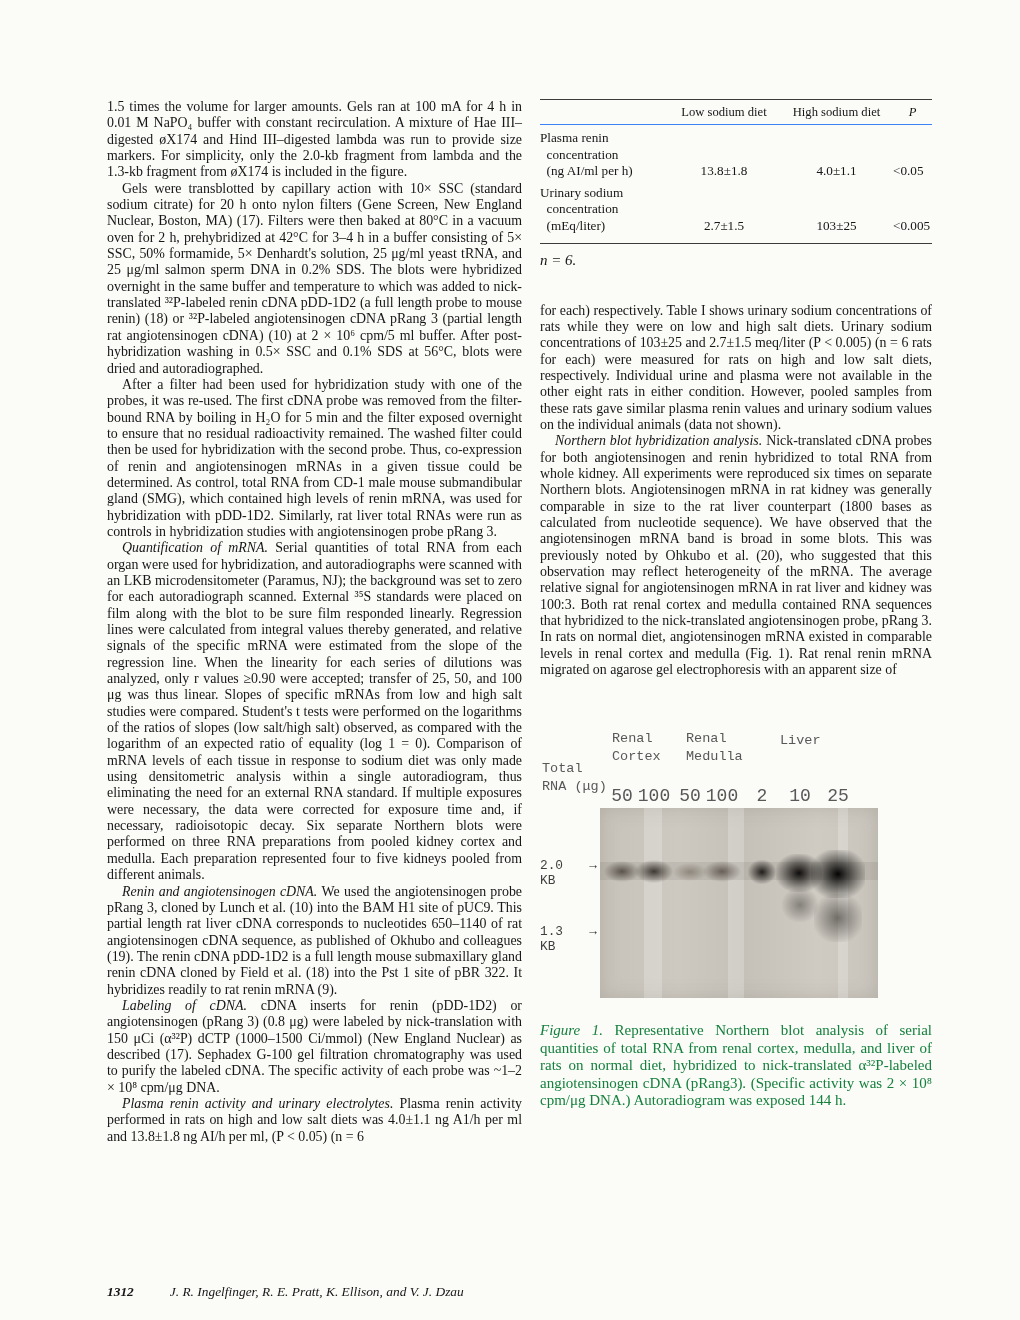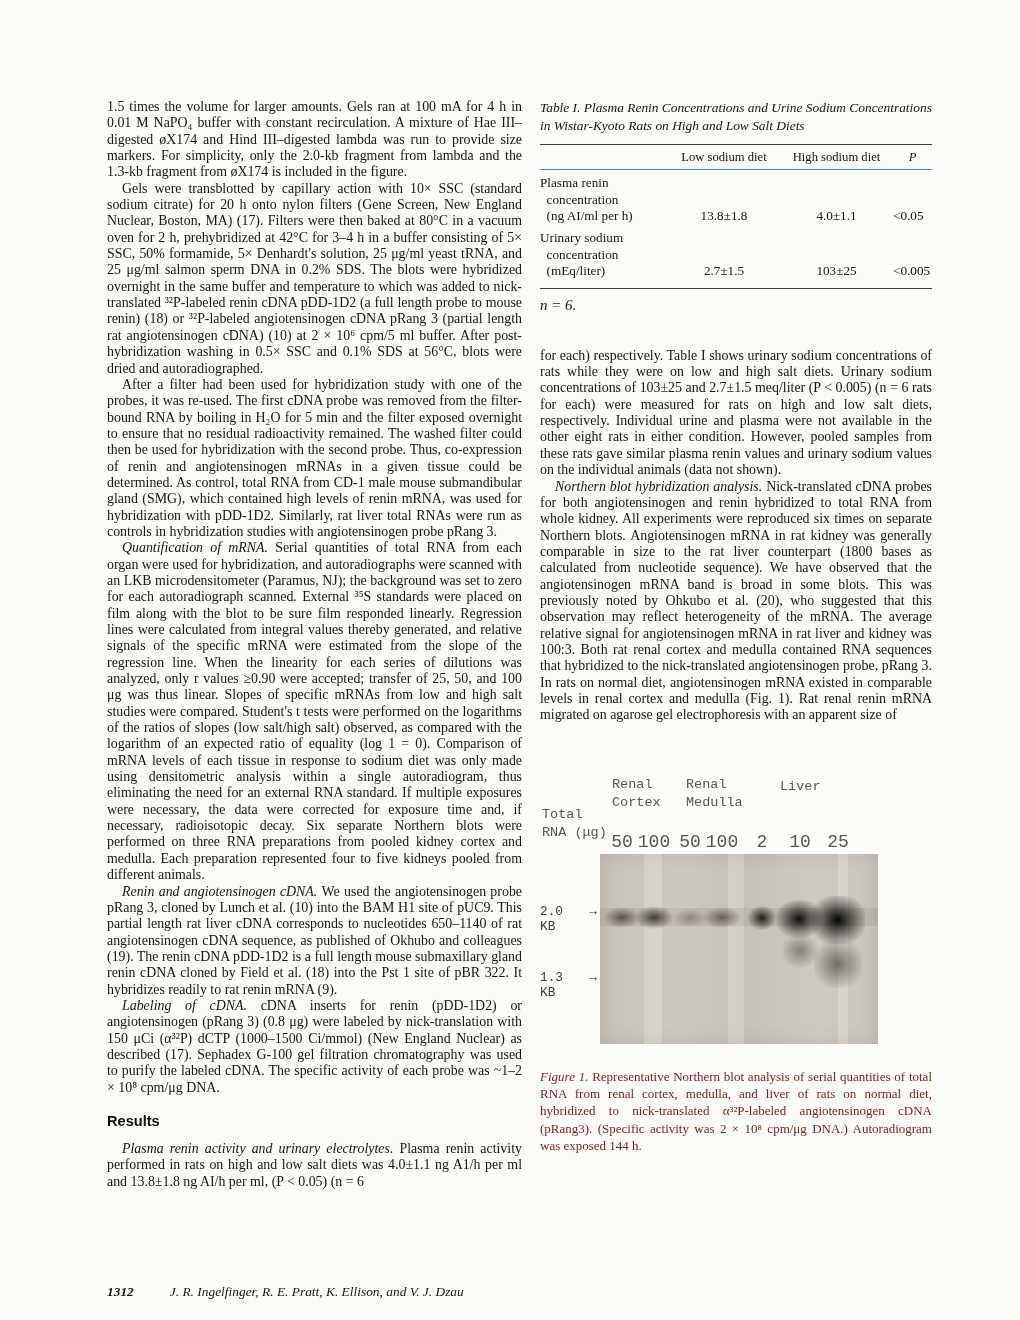--- a/index.html
+++ b/index.html
@@ -58,50 +58,48 @@
   .b1 { left:4px;   top:53px; width:36px; height:21px; background:radial-gradient(ellipse at center, rgba(58,50,42,.75), rgba(58,50,42,0) 72%); }
   .b2 { left:35px;  top:52px; width:38px; height:23px; background:radial-gradient(ellipse at center, rgba(45,38,32,.88), rgba(45,38,32,0) 72%); }
   .b3 { left:73px;  top:55px; width:34px; height:18px; background:radial-gradient(ellipse at center, rgba(95,86,75,.5),  rgba(95,86,75,0) 72%); }
   .b4 { left:103px; top:53px; width:38px; height:21px; background:radial-gradient(ellipse at center, rgba(70,60,52,.7),  rgba(70,60,52,0) 72%); }
   .b5 { left:148px; top:52px; width:28px; height:24px; background:radial-gradient(ellipse at center, rgba(24,20,17,.95), rgba(24,20,17,0) 74%); }
   .b6 { left:176px; top:46px; width:46px; height:38px; background:radial-gradient(ellipse at center, rgba(12,10,9,.98),  rgba(12,10,9,0) 76%); }
   .b7 { left:211px; top:42px; width:54px; height:48px; background:radial-gradient(ellipse at center, rgba(5,4,3,1),      rgba(5,4,3,0) 78%); }
   .s6 { left:182px; top:80px; width:36px; height:34px; background:radial-gradient(ellipse at center, rgba(25,21,18,.4),  rgba(25,21,18,0) 75%); }
   .s7 { left:214px; top:86px; width:48px; height:48px; background:radial-gradient(ellipse at center, rgba(18,15,12,.5),  rgba(18,15,12,0) 78%); }
 
-  .fig-caption { font-family:"Liberation Serif", serif; color:#7f1d1d;
-                 font-size:13px; line-height:17.4px; text-align:justify; margin:20px 0 0 0; }
+  .fig-caption { font-family:"Liberation Serif", serif; color:#15803d;
+                 font-size:15px; line-height:17.4px; text-align:justify; margin:20px 0 0 0; }
 
   .footer { position:absolute; left:107px; top:1284px; font-size:13.4px; }
   .page-num { font-weight:bold; margin-right:36px;font-style:italic; }
   .authors { font-style:italic; }
   .italic { font-style:italic; }
 </style>
 </head>
 <body>
 
 <div class="page">
 
   <div class="col-left">
     <p class="body"><span class="lead"></span><span>1.5 times the volume for larger amounts. Gels ran at 100 mA for 4 h in 0.01 M NaPO₄ buffer with constant recirculation. A mixture of Hae III–digested øX174 and Hind III–digested lambda was run to provide size markers. For simplicity, only the 2.0-kb fragment from lambda and the 1.3-kb fragment from øX174 is included in the figure.</span></p>
     <p class="body indent"><span class="lead"></span><span>Gels were transblotted by capillary action with 10× SSC (standard sodium citrate) for 20 h onto nylon filters (Gene Screen, New England Nuclear, Boston, MA) (17). Filters were then baked at 80°C in a vacuum oven for 2 h, prehybridized at 42°C for 3–4 h in a buffer consisting of 5× SSC, 50% formamide, 5× Denhardt's solution, 25 μg/ml yeast tRNA, and 25 μg/ml salmon sperm DNA in 0.2% SDS. The blots were hybridized overnight in the same buffer and temperature to which was added to nick-translated ³²P-labeled renin cDNA pDD-1D2 (a full length probe to mouse renin) (18) or ³²P-labeled angiotensinogen cDNA pRang 3 (partial length rat angiotensinogen cDNA) (10) at 2 × 10⁶ cpm/5 ml buffer. After post-hybridization washing in 0.5× SSC and 0.1% SDS at 56°C, blots were dried and autoradiographed.</span></p>
     <p class="body indent"><span class="lead"></span><span>After a filter had been used for hybridization study with one of the probes, it was re-used. The first cDNA probe was removed from the filter-bound RNA by boiling in H₂O for 5 min and the filter exposed overnight to ensure that no residual radioactivity remained. The washed filter could then be used for hybridization with the second probe. Thus, co-expression of renin and angiotensinogen mRNAs in a given tissue could be determined. As control, total RNA from CD-1 male mouse submandibular gland (SMG), which contained high levels of renin mRNA, was used for hybridization with pDD-1D2. Similarly, rat liver total RNAs were run as controls in hybridization studies with angiotensinogen probe pRang 3.</span></p>
     <p class="body indent"><span class="lead">Quantification of mRNA. </span><span>Serial quantities of total RNA from each organ were used for hybridization, and autoradiographs were scanned with an LKB microdensitometer (Paramus, NJ); the background was set to zero for each autoradiograph scanned. External ³⁵S standards were placed on film along with the blot to be sure film responded linearly. Regression lines were calculated from integral values thereby generated, and relative signals of the specific mRNA were estimated from the slope of the regression line. When the linearity for each series of dilutions was analyzed, only r values ≥0.90 were accepted; transfer of 25, 50, and 100 μg was thus linear. Slopes of specific mRNAs from low and high salt studies were compared. Student's t tests were performed on the logarithms of the ratios of slopes (low salt/high salt) observed, as compared with the logarithm of an expected ratio of equality (log 1 = 0). Comparison of mRNA levels of each tissue in response to sodium diet was only made using densitometric analysis within a single autoradiogram, thus eliminating the need for an external RNA standard. If multiple exposures were necessary, the data were corrected for exposure time and, if necessary, radioisotopic decay. Six separate Northern blots were performed on three RNA preparations from pooled kidney cortex and medulla. Each preparation represented four to five kidneys pooled from different animals.</span></p>
     <p class="body indent"><span class="lead">Renin and angiotensinogen cDNA. </span><span>We used the angiotensinogen probe pRang 3, cloned by Lunch et al. (10) into the BAM H1 site of pUC9. This partial length rat liver cDNA corresponds to nucleotides 650–1140 of rat angiotensinogen cDNA sequence, as published of Okhubo and colleagues (19). The renin cDNA pDD-1D2 is a full length mouse submaxillary gland renin cDNA cloned by Field et al. (18) into the Pst 1 site of pBR 322. It hybridizes readily to rat renin mRNA (9).</span></p>
     <p class="body indent"><span class="lead">Labeling of cDNA. </span><span>cDNA inserts for renin (pDD-1D2) or angiotensinogen (pRang 3) (0.8 μg) were labeled by nick-translation with 150 μCi (α³²P) dCTP (1000–1500 Ci/mmol) (New England Nuclear) as described (17). Sephadex G-100 gel filtration chromatography was used to purify the labeled cDNA. The specific activity of each probe was ~1–2 × 10⁸ cpm/μg DNA.</span></p>
 
-    <h2 class="results-heading">Results</h2>
 
     <p class="body indent"><span class="lead">Plasma renin activity and urinary electrolytes. </span><span>Plasma renin activity performed in rats on high and low salt diets was 4.0±1.1 ng A1/h per ml and 13.8±1.8 ng AI/h per ml, (P &lt; 0.05) (n = 6</span></p>
   </div>
 
   <div class="col-right">
 
     <div>
-      <p class="tbl-caption">Table I. Plasma Renin Concentrations and Urine Sodium Concentrations in Wistar-Kyoto Rats on High and Low Salt Diets</p>
       <div class="tbl-box">
         <div class="tbl-headrow">
           <div></div>
           <div class="hc">Low sodium diet</div>
           <div class="hc">High sodium diet</div>
           <div class="hc italic">P</div>
         </div>
         <div class="tbl-row">
           <div class="row-label">Plasma renin
   concentration

